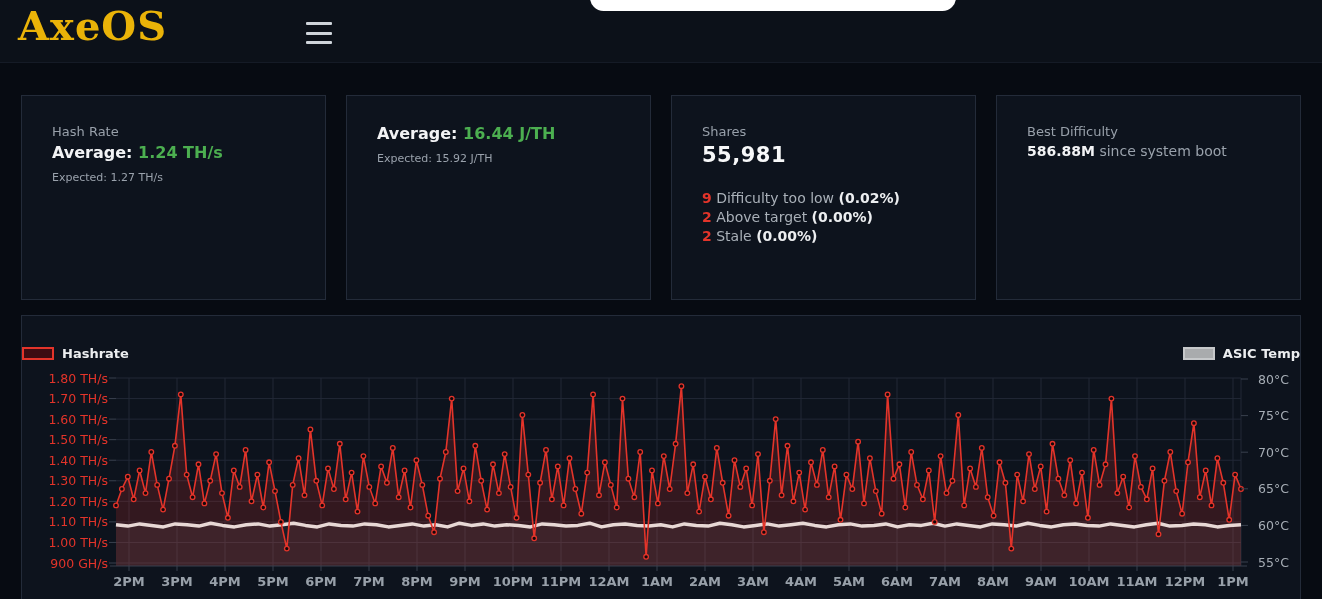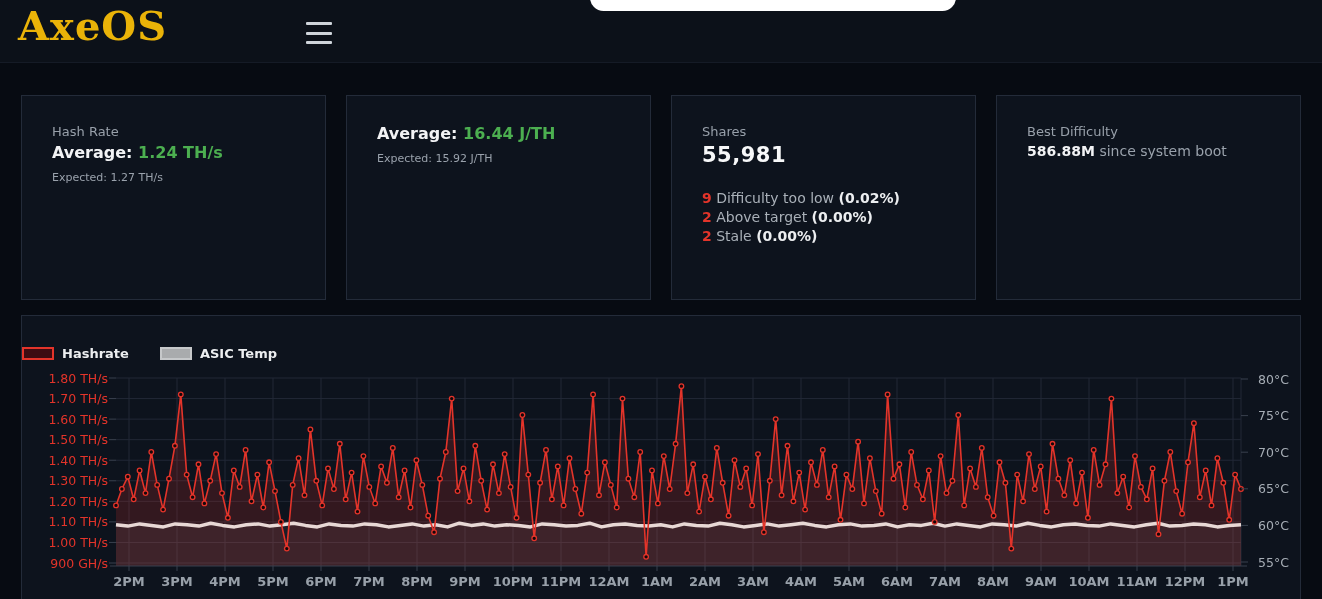--- a/index.html
+++ b/index.html
@@ -23,21 +23,21 @@
   .avg-value{color:#4caf50;}
   .expected-line{font-size:11px;color:#9aa2ac;margin-top:9px;}
   .reject-line{font-size:14px;line-height:19px;color:#a9b0b8;}
   .reject-count{color:#e3342a;font-weight:bold;}
   .reject-pct{color:#eceef0;font-weight:bold;}
   .suffix{color:#9aa2ac;font-weight:normal;font-size:15px;}
   .boot-line{font-size:14px;color:#9aa2ac;}
   .boot-value{color:#f2f3f5;font-weight:bold;}
   .chart-card{position:absolute;left:21px;top:315px;width:1280px;height:300px;
               background:#0d131d;border:1px solid #232b39;box-sizing:border-box;}
-  .legend{position:absolute;left:0;top:30px;width:100%;display:flex;justify-content:flex-start;
+  .legend{position:absolute;left:0;top:30px;width:100%;display:flex;justify-content:space-between;
           align-items:center;gap:31px;}
   .legend-item{display:flex;align-items:center;gap:8px;cursor:pointer;}
   .legend-swatch{width:32px;height:13px;box-sizing:border-box;}
   .legend-label{font-size:13px;font-weight:bold;color:#eceef0;}
   .chart-svg{position:absolute;left:0;top:0;}
   .chart-svg text{font-family:"DejaVu Sans","Liberation Sans",sans-serif;}
 </style>
 </head>
 <body>
 

